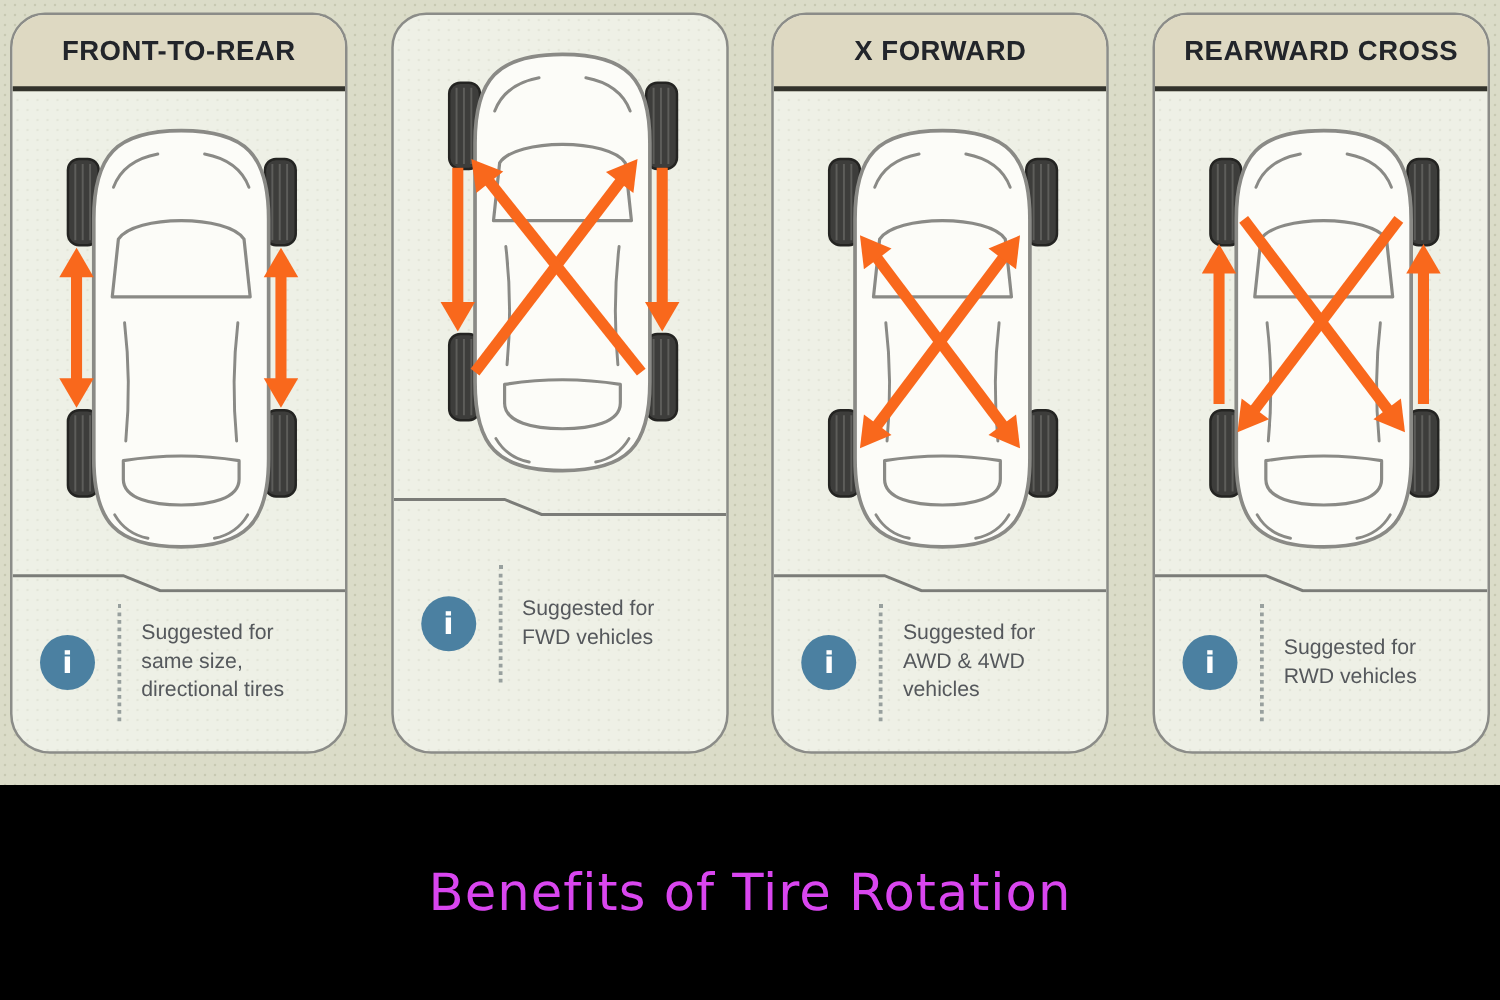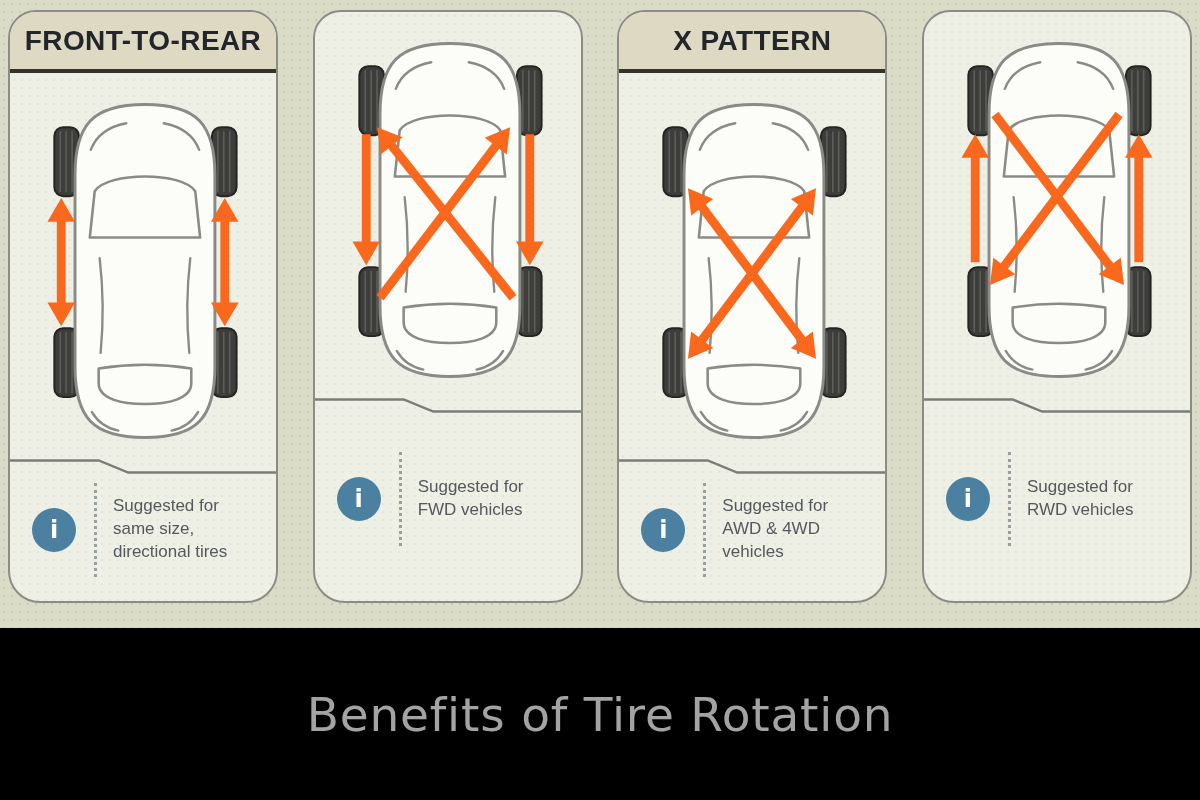--- a/index.html
+++ b/index.html
@@ -25,21 +25,21 @@
     background-size:8px 8px;
     display:flex;flex-direction:column;overflow:hidden;
   }
   .card-header{
     height:57px;flex:0 0 auto;
     background:#ded9c2;
     border-bottom:4px solid #33332c;
     display:flex;align-items:center;justify-content:center;
   }
   .card-header .title{
-    font-size:28px;font-weight:800;letter-spacing:0.4px;
+    font-size:22px;font-weight:800;letter-spacing:0.4px;
     color:#22252a;white-space:nowrap;
   }
   .car-area{flex:0 0 auto;display:block;width:100%;}
   .notch-divider{display:block;width:100%;height:15px;flex:0 0 auto;}
   .card-footer{
     flex:1 1 auto;
     display:flex;align-items:center;
     padding:0 10px 16px 22px;
   }
   .info-badge{
@@ -56,21 +56,21 @@
   }
   .pattern-note{
     font-size:17px;line-height:1.34;color:#55585c;
     white-space:pre-line;
   }
   .caption-banner{
     width:1200px;height:172px;background:#000000;
     display:flex;align-items:center;justify-content:center;
   }
   .page-title{
-    color:#a3a3a3;font-size:47px;font-weight:500;letter-spacing:0.8px;
+    color:#d946ef;font-size:41px;font-weight:500;letter-spacing:0.8px;
     font-family:"DejaVu Sans",sans-serif;
   }
 </style>
 </head>
 <body>
 
 <div class="infographic-top">
   <div class="pattern-card">
     <div class="card-header">
       <span class="title">FRONT-TO-REAR</span>
@@ -188,21 +188,21 @@
         <span>i</span>
       </div>
       <div class="dotted-divider"></div>
       <div class="pattern-note">Suggested for
 FWD vehicles</div>
     </div>
   </div>
 
   <div class="pattern-card">
     <div class="card-header">
-      <span class="title">X PATTERN</span>
+      <span class="title">X FORWARD</span>
     </div>
     <svg class="car-area" viewBox="0 0 270 392" xmlns="http://www.w3.org/2000/svg">
 
       <g>
         <rect x="45" y="55" width="25" height="70" rx="9" fill="#3d3d3b" stroke="#242422" stroke-width="2"></rect>
         <rect x="205" y="55" width="25" height="70" rx="9" fill="#3d3d3b" stroke="#242422" stroke-width="2"></rect>
         <rect x="45" y="259" width="25" height="70" rx="9" fill="#3d3d3b" stroke="#242422" stroke-width="2"></rect>
         <rect x="205" y="259" width="25" height="70" rx="9" fill="#3d3d3b" stroke="#242422" stroke-width="2"></rect>
         <g stroke="#5d5d5a" stroke-width="1.6">
           <line x1="51" y1="59" x2="51" y2="121"></line>
@@ -249,20 +249,23 @@
         <span>i</span>
       </div>
       <div class="dotted-divider"></div>
       <div class="pattern-note">Suggested for
 AWD &amp; 4WD
 vehicles</div>
     </div>
   </div>
 
   <div class="pattern-card">
+    <div class="card-header">
+      <span class="title">REARWARD CROSS</span>
+    </div>
     <svg class="car-area" viewBox="0 0 270 392" xmlns="http://www.w3.org/2000/svg">
 
       <g>
         <rect x="45" y="55" width="25" height="70" rx="9" fill="#3d3d3b" stroke="#242422" stroke-width="2"></rect>
         <rect x="205" y="55" width="25" height="70" rx="9" fill="#3d3d3b" stroke="#242422" stroke-width="2"></rect>
         <rect x="45" y="259" width="25" height="70" rx="9" fill="#3d3d3b" stroke="#242422" stroke-width="2"></rect>
         <rect x="205" y="259" width="25" height="70" rx="9" fill="#3d3d3b" stroke="#242422" stroke-width="2"></rect>
         <g stroke="#5d5d5a" stroke-width="1.6">
           <line x1="51" y1="59" x2="51" y2="121"></line>
             <line x1="57" y1="59" x2="57" y2="121"></line>

